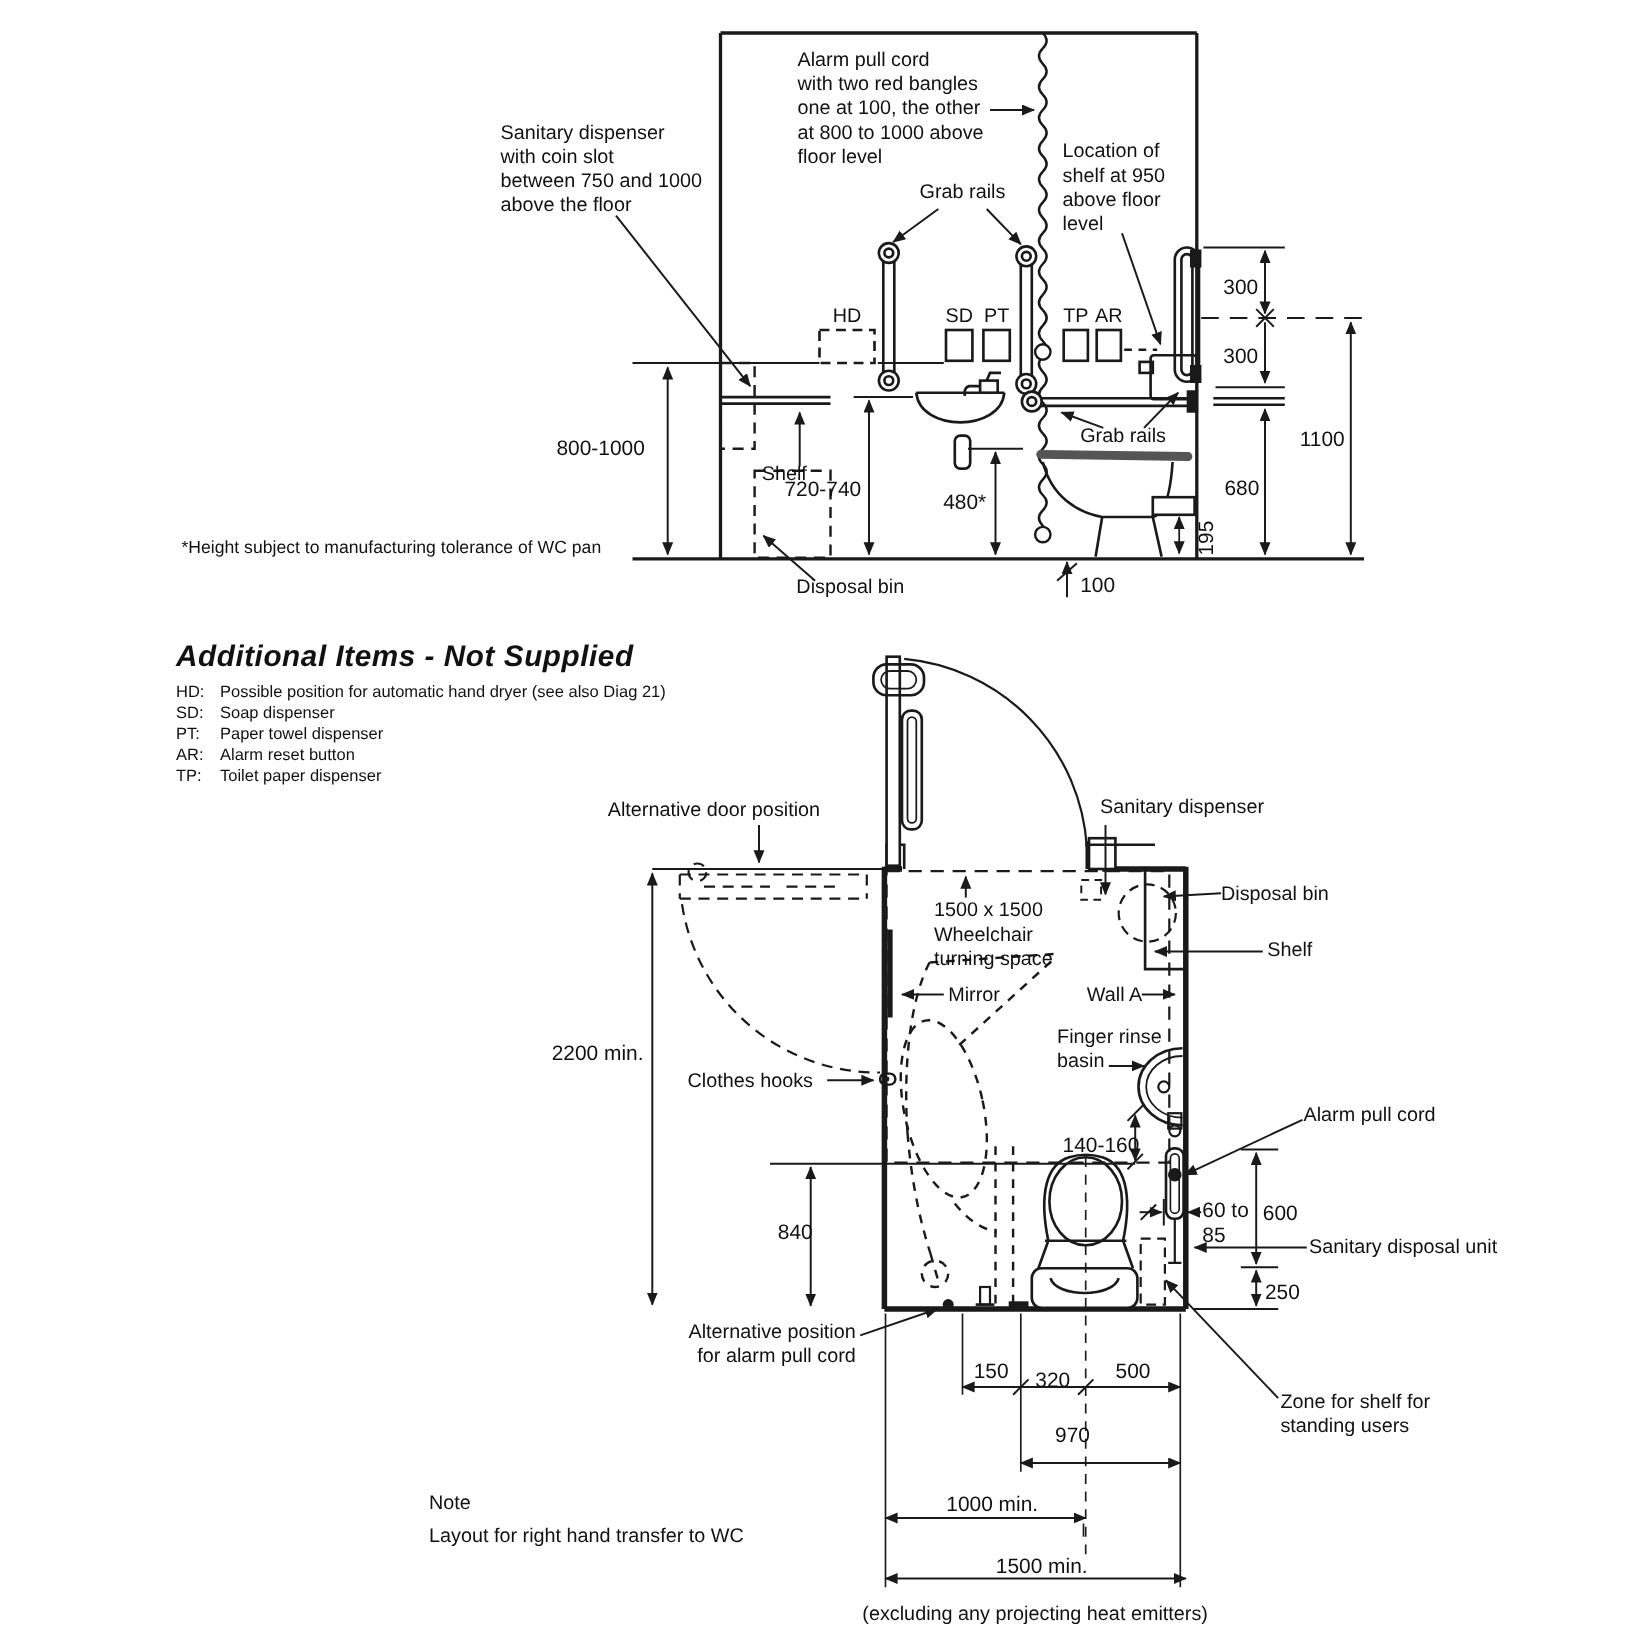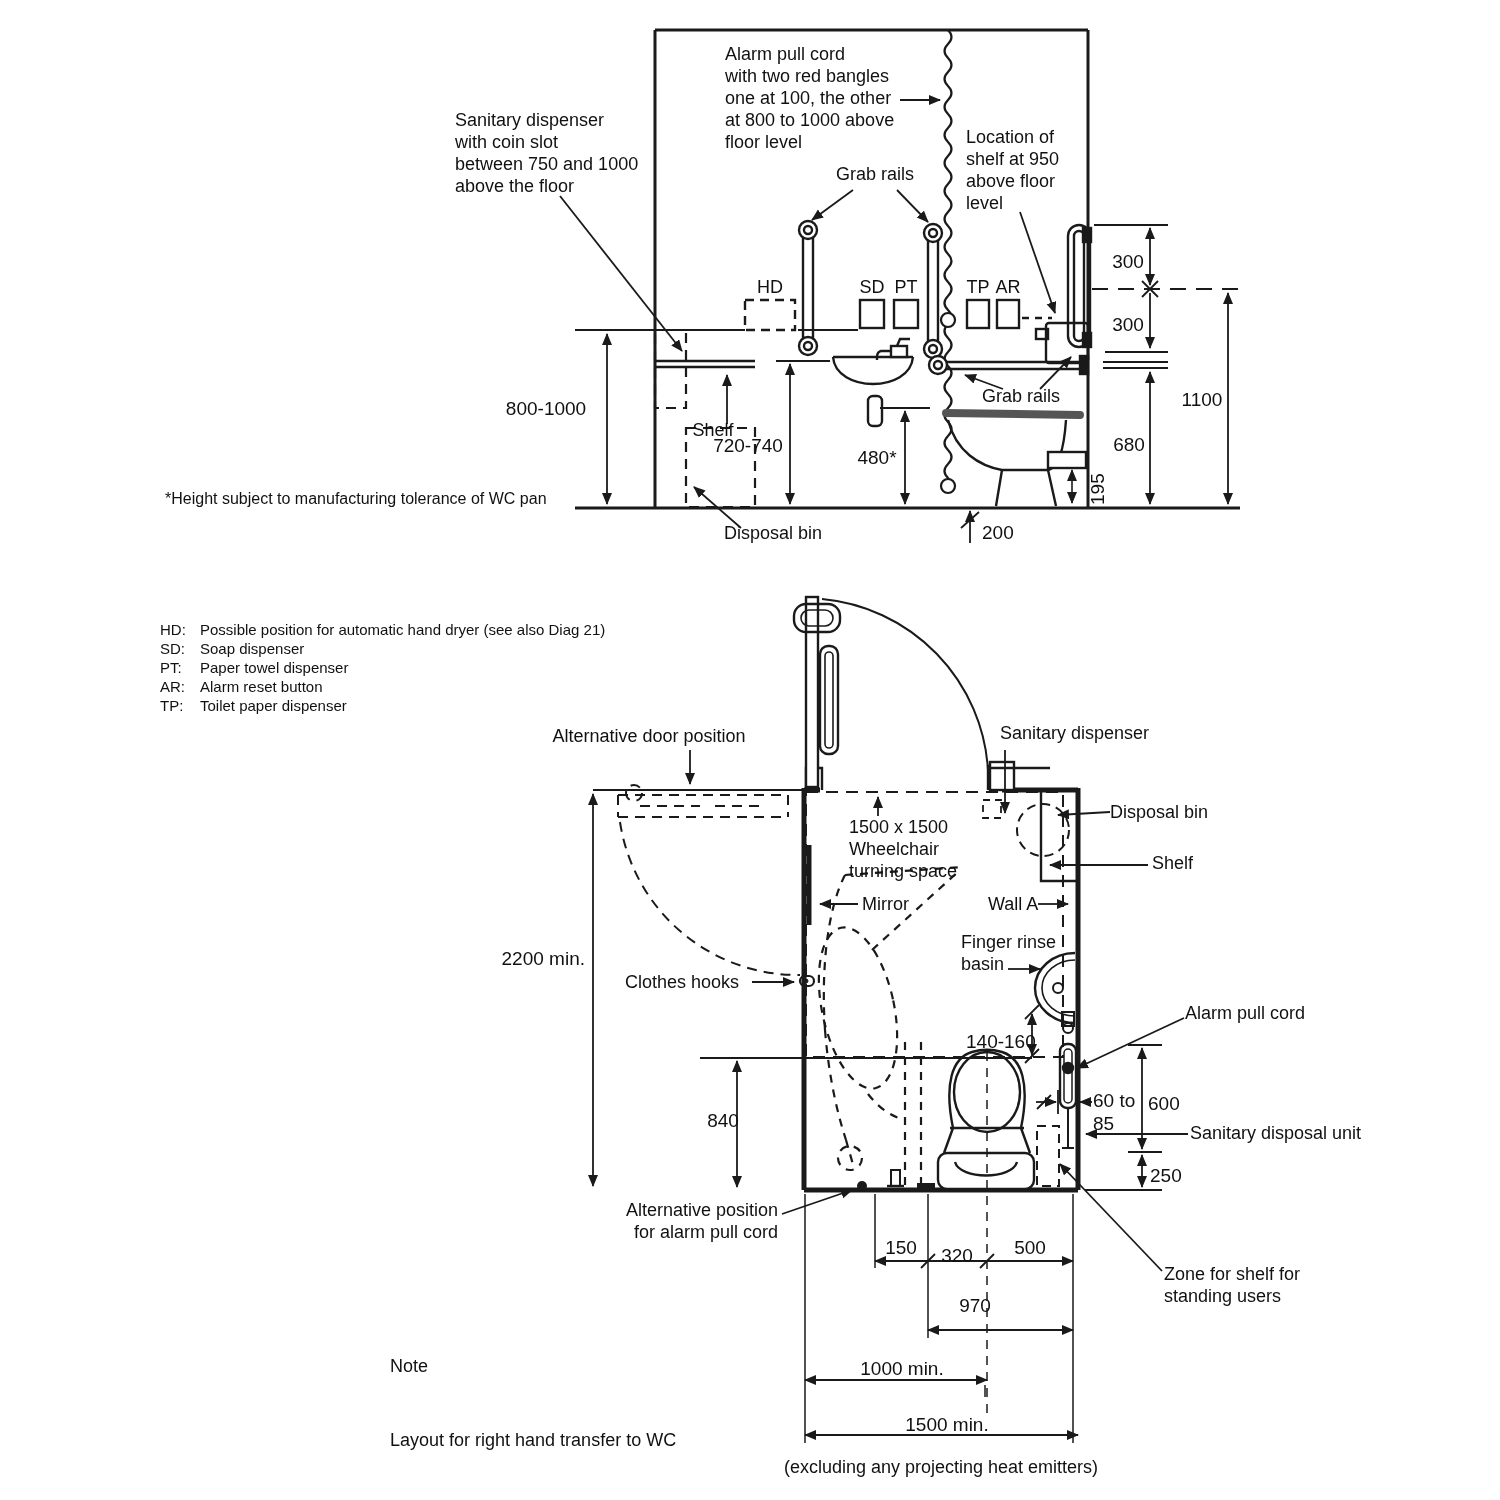--- a/index.html
+++ b/index.html
@@ -293,23 +293,24 @@
 <div class="lbl c" style="left:713px;top:420px">Shelf</div>
 <div class="lbl dim c" style="left:748px;top:434px">720-740</div>
 <div class="lbl dim c" style="left:877px;top:446px">480*</div>
 <div class="lbl c" style="left:1021px;top:386px">Grab rails</div>
 <div class="lbl c" style="left:773px;top:523px">Disposal bin</div>
 <div class="lbl dim c" style="left:1128px;top:250px">300</div>
 <div class="lbl dim c" style="left:1128px;top:313px">300</div>
 <div class="lbl dim c" style="left:1129px;top:433px">680</div>
 <div class="lbl dim c" style="left:1202px;top:388px">1100</div>
 <div class="lbl dim rot" style="left:1086px;top:505px">195</div>
-<div class="lbl dim" style="left:982px;top:521px">200</div>
+<div class="lbl dim" style="left:982px;top:521px">100</div>
 
 <div class="lbl note" style="left:165px;top:489px">*Height subject to manufacturing tolerance of WC pan</div>
+<div class="lbl heading" style="left:160px;top:580px">Additional Items - Not Supplied</div>
 <div class="lbl legend" style="left:160px;top:621px">HD:</div>
 <div class="lbl legend" style="left:200px;top:621px">Possible position for automatic hand dryer (see also Diag 21)</div>
 <div class="lbl legend" style="left:160px;top:640px">SD:</div>
 <div class="lbl legend" style="left:200px;top:640px">Soap dispenser</div>
 <div class="lbl legend" style="left:160px;top:659px">PT:</div>
 <div class="lbl legend" style="left:200px;top:659px">Paper towel dispenser</div>
 <div class="lbl legend" style="left:160px;top:678px">AR:</div>
 <div class="lbl legend" style="left:200px;top:678px">Alarm reset button</div>
 <div class="lbl legend" style="left:160px;top:697px">TP:</div>
 <div class="lbl legend" style="left:200px;top:697px">Toilet paper dispenser</div>
@@ -342,15 +343,15 @@
 <div class="lbl dim" style="left:1150px;top:1164px">250</div>
 <div class="lbl dim c" style="left:901px;top:1236px">150</div>
 <div class="lbl dim c" style="left:957px;top:1244px">320</div>
 <div class="lbl dim c" style="left:1030px;top:1236px">500</div>
 <div class="lbl dim c" style="left:975px;top:1294px">970</div>
 <div class="lbl dim c" style="left:902px;top:1357px">1000 min.</div>
 <div class="lbl dim c" style="left:947px;top:1413px">1500 min.</div>
 <div class="lbl c" style="left:941px;top:1457px">(excluding any projecting heat emitters)</div>
 
 <div class="lbl" style="left:390px;top:1356px">Note</div>
-<div class="lbl" style="left:390px;top:1430px">Layout for right hand transfer to WC</div>
+<div class="lbl" style="left:390px;top:1386px">Layout for right hand transfer to WC</div>
 
 </div>
 
 </body></html>

